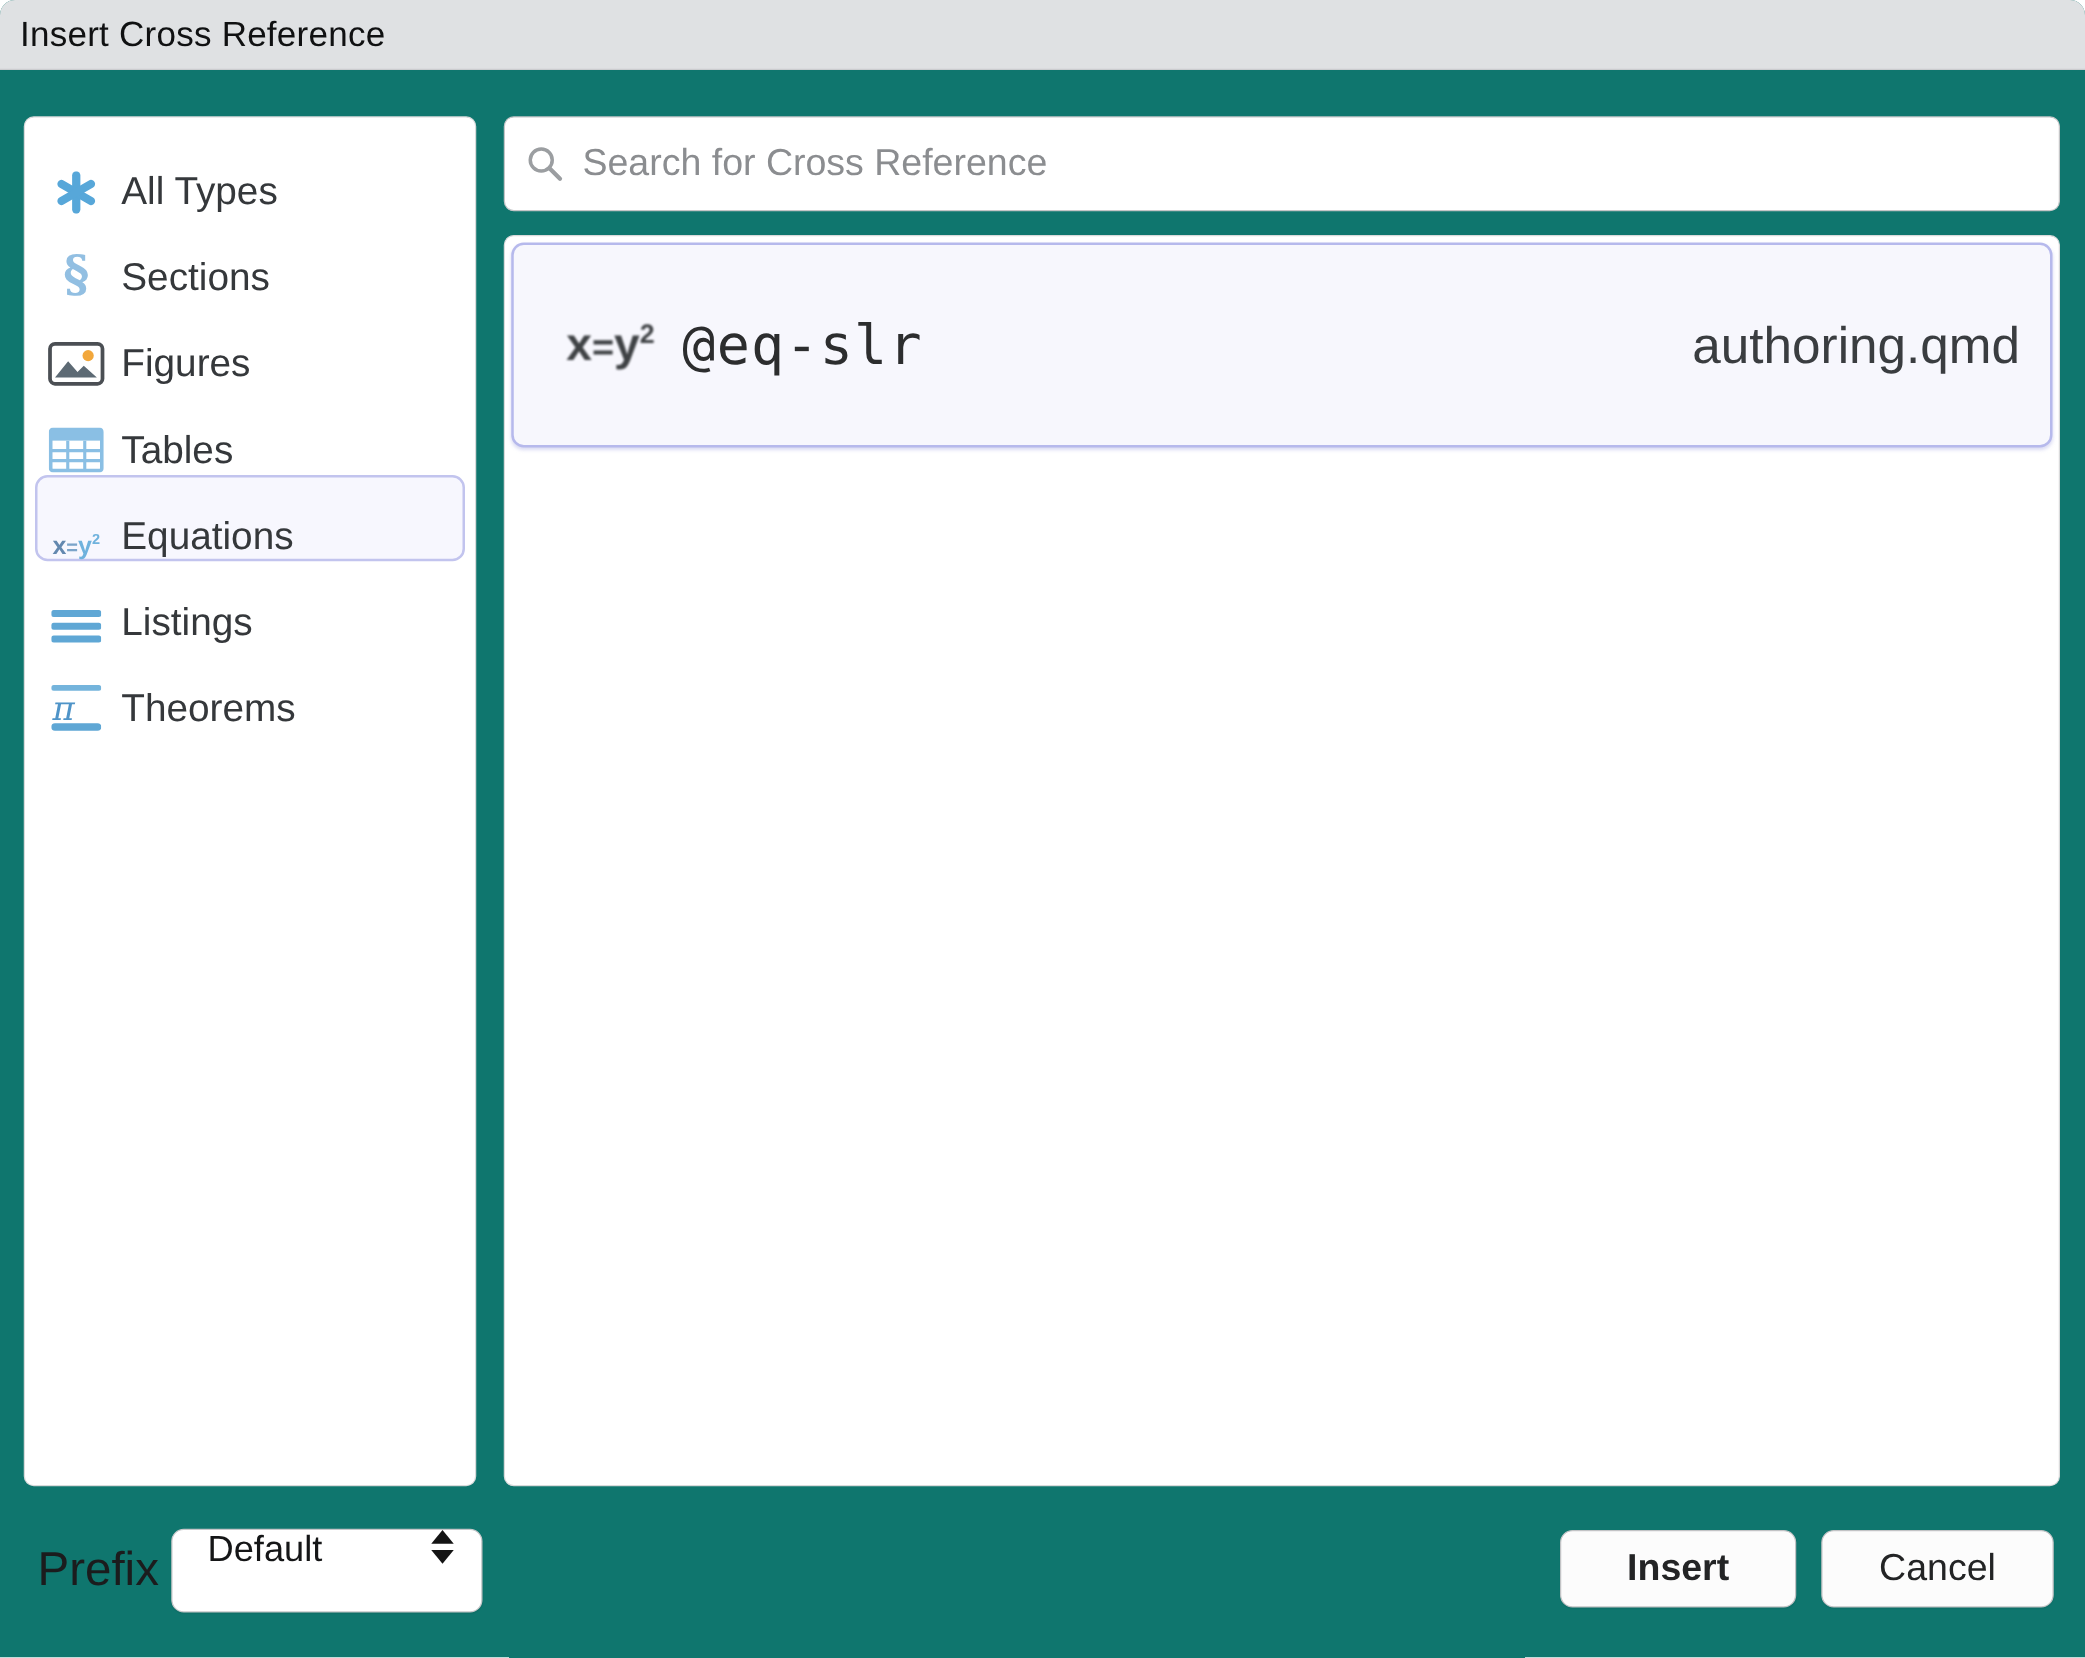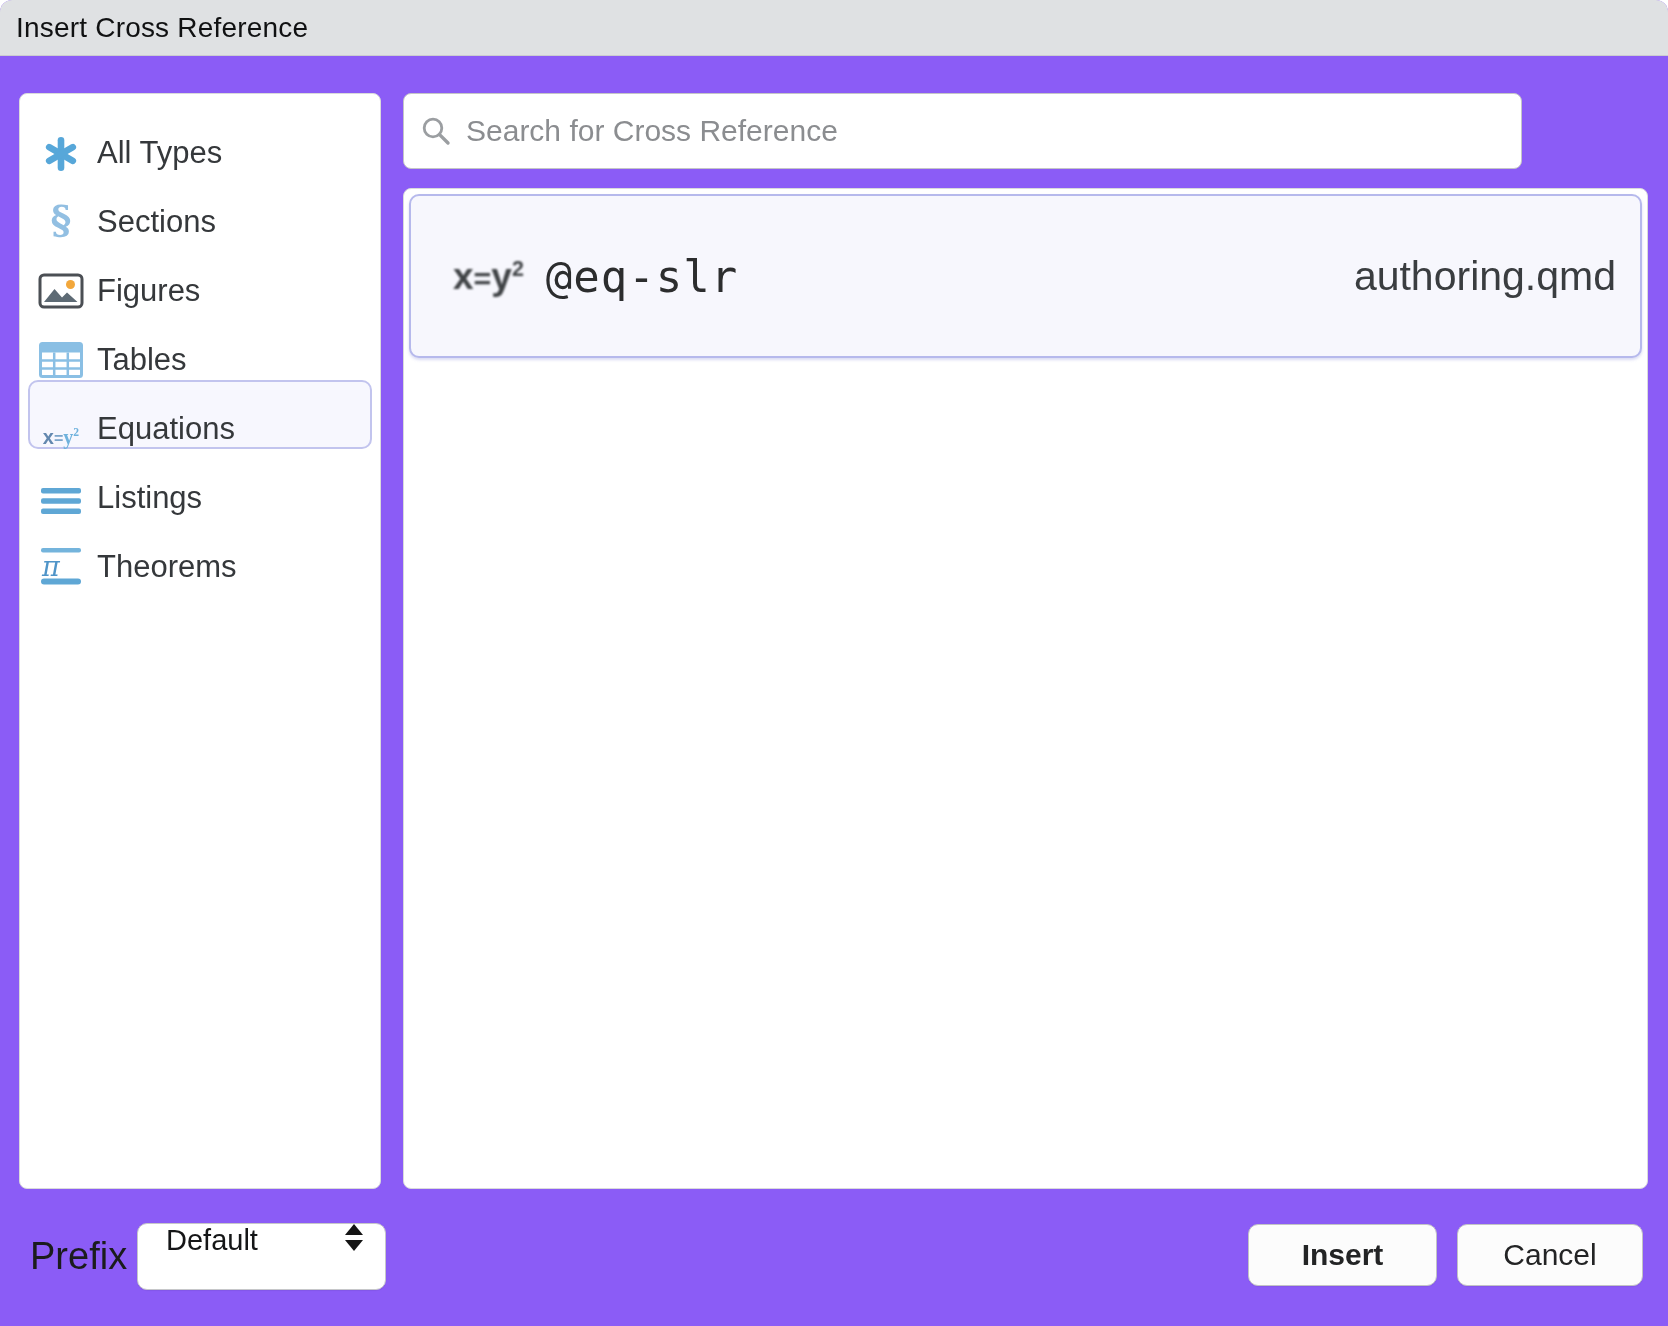--- a/index.html
+++ b/index.html
@@ -5,21 +5,21 @@
   html, body { margin:0; padding:0; background:#ffffff; }
   body {
     width:1668px; height:1326px; position:relative; overflow:hidden;
     font-family:"Liberation Sans", sans-serif;
     -webkit-font-smoothing:antialiased;
   }
   * { box-sizing:border-box; }
 
   .dialog {
     position:absolute; inset:0;
-    background:#8b5cf6;
+    background:#0f766e;
     border-radius:12px 12px 0 0;
     overflow:hidden;
   }
 
   
   .titlebar {
     position:absolute; left:0; top:0; width:1668px; height:56px;
     background:#dfe1e3;
     border-bottom:1px solid #cbcccf;
     display:flex; align-items:center;
@@ -54,28 +54,28 @@
   .glyph-section {
     font-family:"DejaVu Serif", serif; font-size:40px; line-height:1;
     color:#92bfe2; font-weight:bold;
   }
 
   .eq-ico { white-space:nowrap; font-weight:bold; line-height:1; filter:blur(0.3px); }
   .eq-ico sup { font-size:0.58em; vertical-align:super; line-height:0; }
   .eq-ico.side { font-size:20px; }
   .eq-ico.side .eq-x  { color:#6388af; }
   .eq-ico.side .eq-s  { color:#7ba4c9; font-size:0.8em; }
-  .eq-ico.side .eq-y  { color:#6fb2dd;font-family:Liberation Serif, serif; }
+  .eq-ico.side .eq-y  { color:#6fb2dd; }
   .eq-ico.big { font-size:37px; color:#3f4245; filter:blur(0.8px); }
   .eq-ico.big .eq-x, .eq-ico.big .eq-s, .eq-ico.big .eq-y { color:#3f4245; }
   .eq-ico.big .eq-s { font-size:0.82em; }
 
   
   .searchbox {
-    position:absolute; left:403px; top:93px; width:1119px; height:76px;
+    position:absolute; left:403px; top:93px; width:1245px; height:76px;
     background:#ffffff; border:1px solid #c4c5c7; border-radius:8px;
     display:flex; align-items:center; padding:0 16px;
   }
   .searchbox svg { margin-right:12px; flex:none; }
   .searchbox input {
     flex:1; border:none; outline:none; background:transparent;
     font-family:"Liberation Sans", sans-serif;
     font-size:30px; color:#333;
   }
   .searchbox input::placeholder { color:#8b8d90; opacity:1; }

